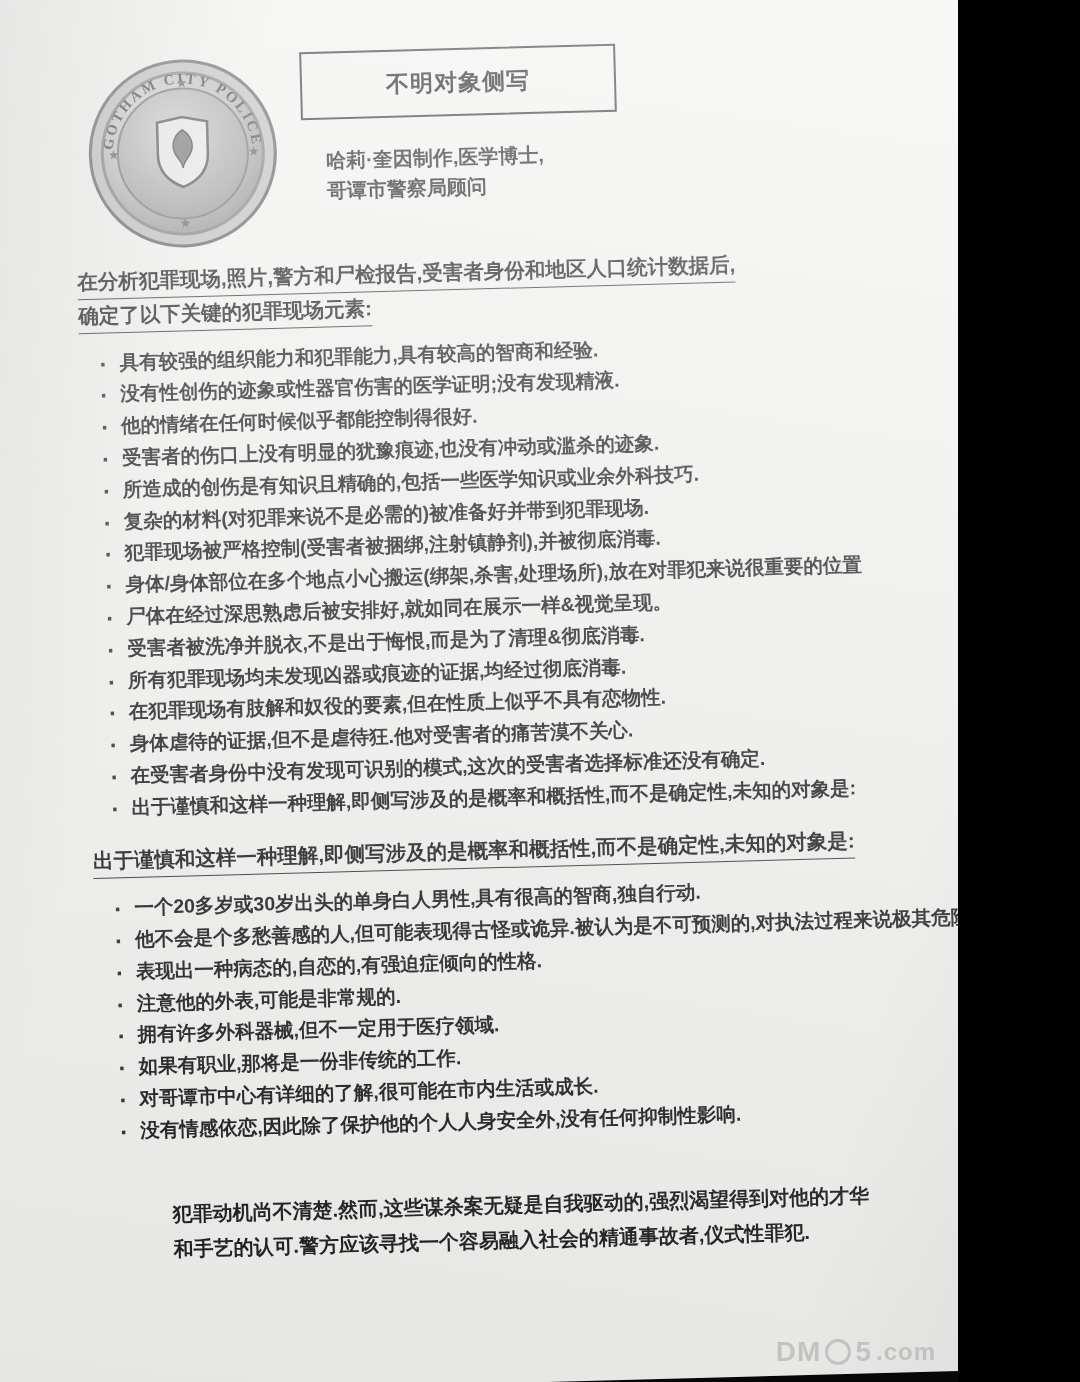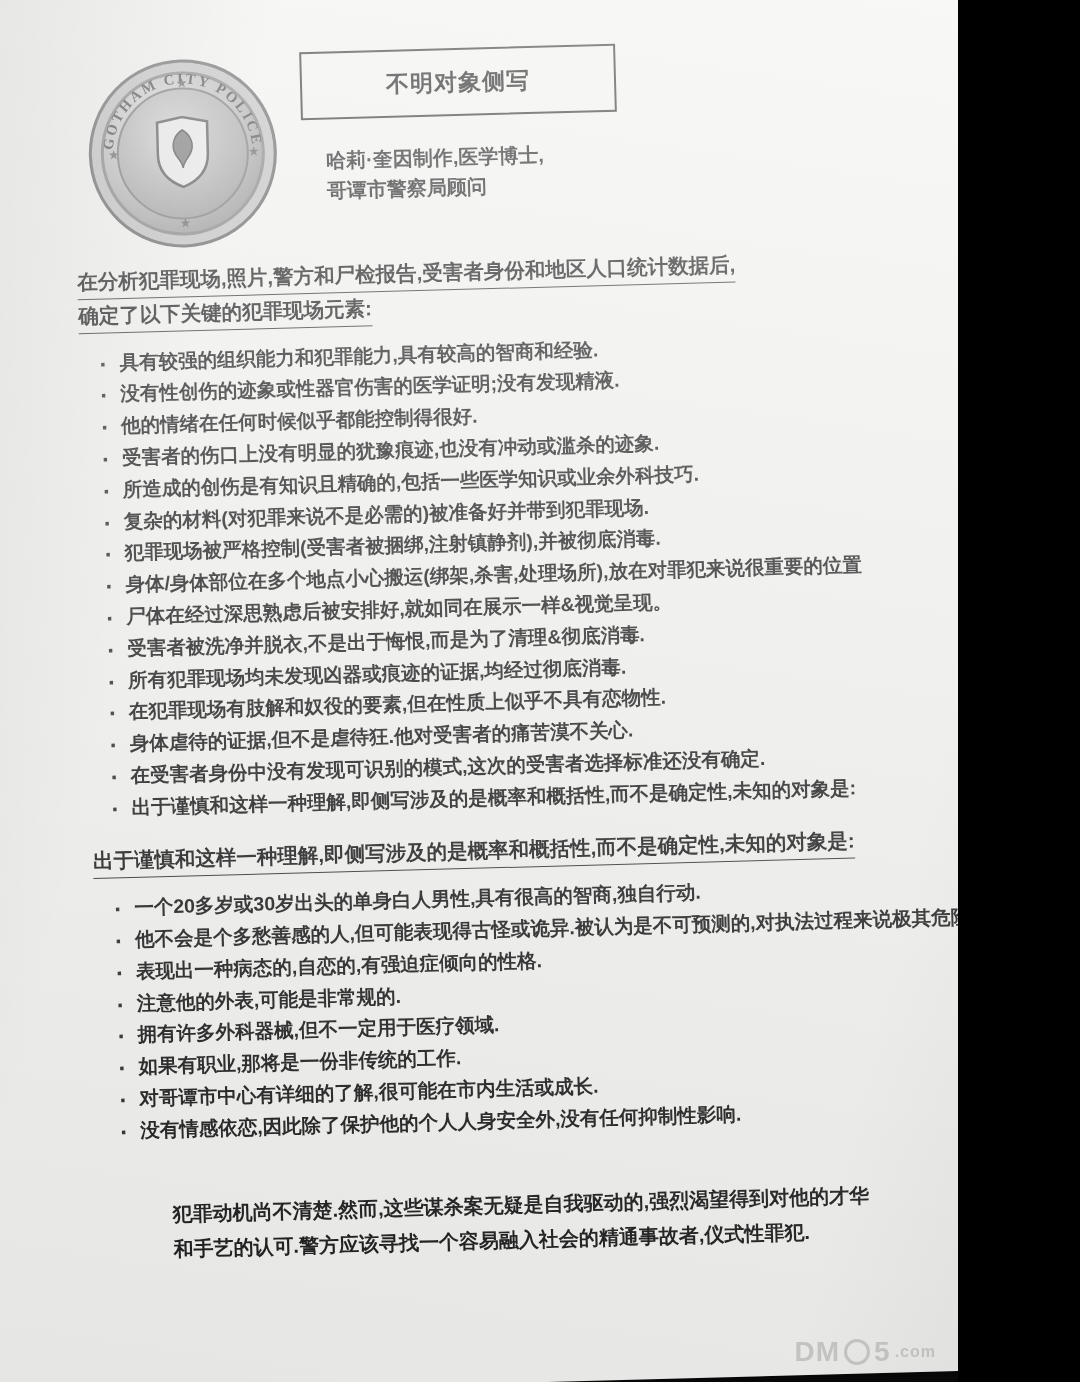--- a/index.html
+++ b/index.html
@@ -219,21 +219,21 @@
     display: flex;
     align-items: center;
     gap: 4px;
   }
   #watermark .wm-dot {
     display: inline-block;
     width: 20px; height: 20px;
     border-radius: 50%;
     border: 3px solid rgba(150,150,150,0.45);
   }
-  #watermark .wm-small { font-size: 16px; }
+  #watermark .wm-small { font-size: 24px; }
 </style>
 </head>
 <body>
 
 <div id="stage">
   <div id="paper">
     <div id="content">
 
       <div class="header-row">
 

